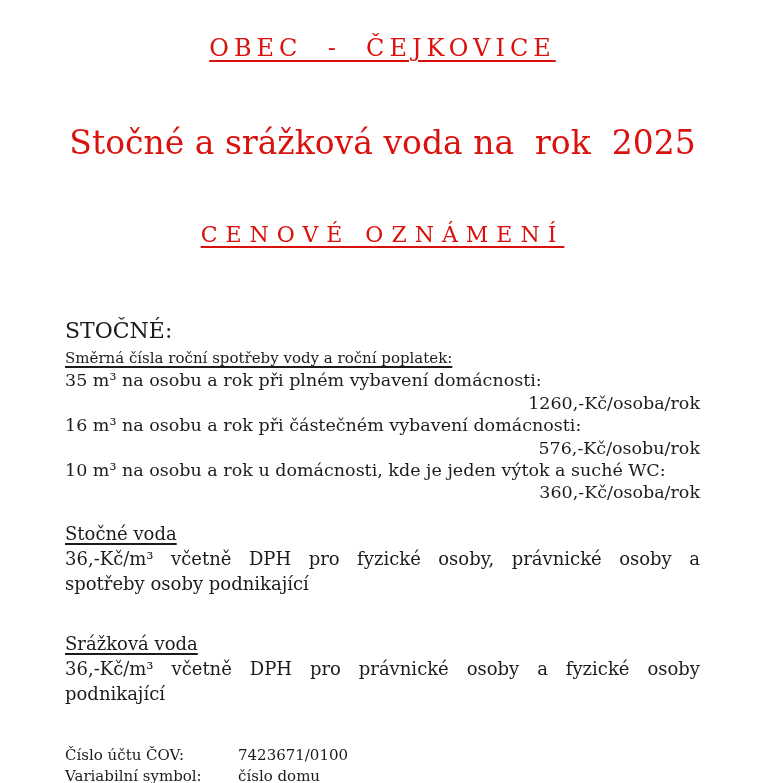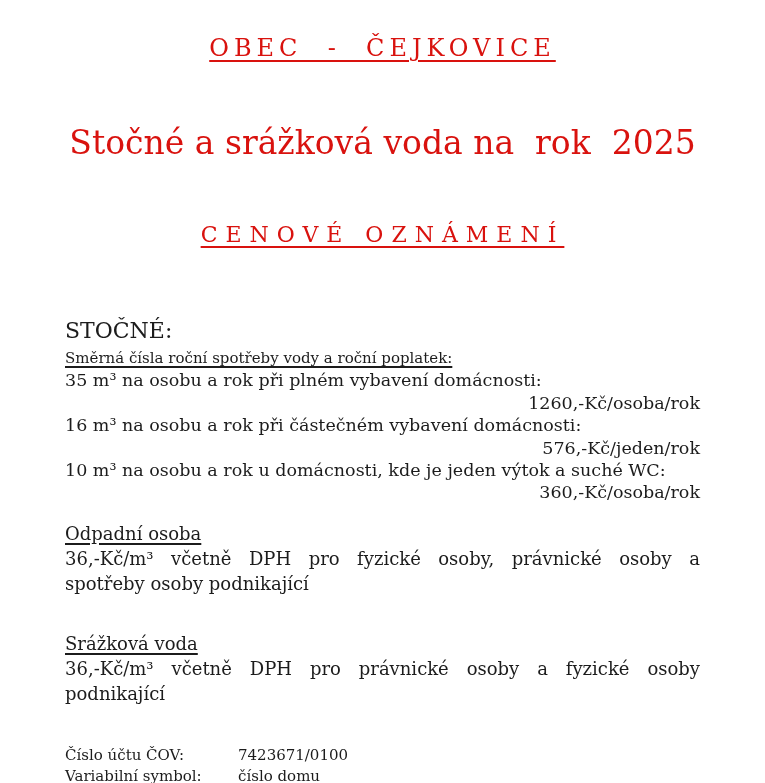--- a/index.html
+++ b/index.html
@@ -93,28 +93,28 @@
     </div>
 
     <div class="section-stocne">
       <div class="stocne-heading">STOČNÉ:</div>
       <div class="stocne-intro">Směrná čísla roční spotřeby vody a roční poplatek:</div>
 
       <div class="rate-desc">35 m³ na osobu a rok při plném vybavení domácnosti:</div>
       <div class="rate-price">1260,-Kč/osoba/rok</div>
 
       <div class="rate-desc">16 m³ na osobu a rok při částečném vybavení domácnosti:</div>
-      <div class="rate-price">576,-Kč/jeden/rok</div>
+      <div class="rate-price">576,-Kč/osobu/rok</div>
 
       <div class="rate-desc">10 m³ na osobu a rok u domácnosti, kde je jeden výtok a suché WC:</div>
       <div class="rate-price">360,-Kč/osoba/rok</div>
     </div>
 
     <div class="sub-section">
-      <div class="sub-heading odpadni">Odpadní osoba</div>
+      <div class="sub-heading odpadni">Stočné voda</div>
       <div class="para-line force-justify">36,-Kč/m³ včetně DPH pro fyzické osoby, právnické osoby a</div>
       <div class="para-line">spotřeby osoby podnikající</div>
     </div>
 
     <div class="sub-section">
       <div class="sub-heading srazkova">Srážková voda</div>
       <div class="para-line force-justify">36,-Kč/m³ včetně DPH pro právnické osoby a fyzické osoby</div>
       <div class="para-line">podnikající</div>
     </div>
 

